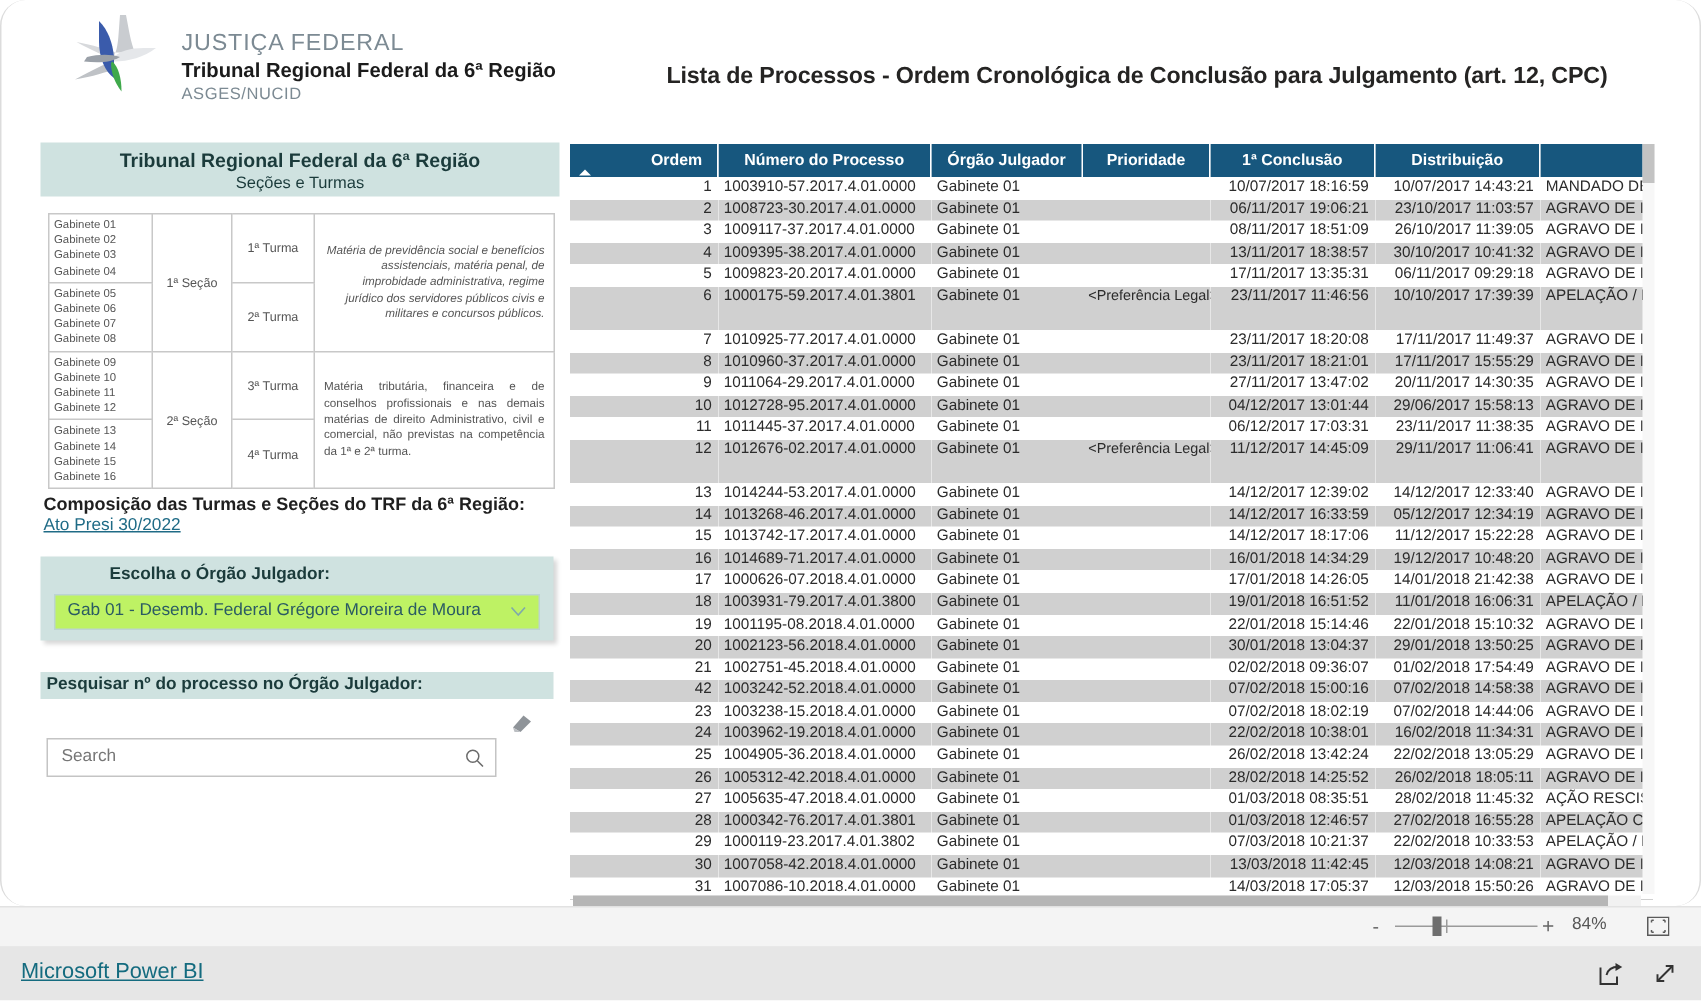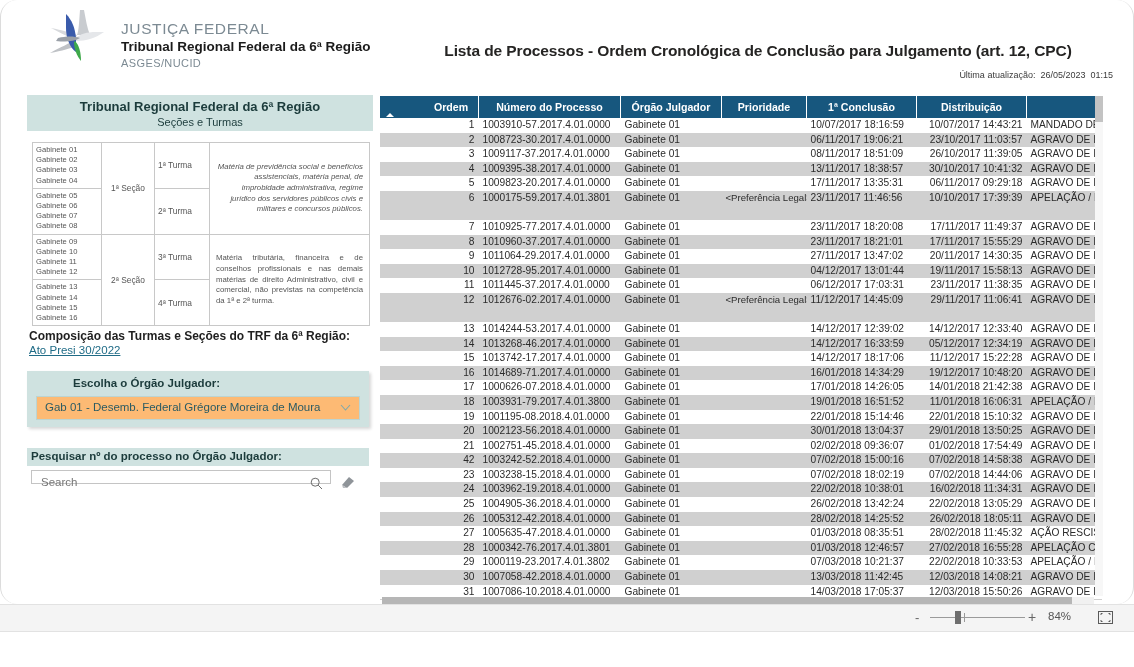--- a/index.html
+++ b/index.html
@@ -84,21 +84,21 @@
   .sections-table td {
     border: 1px solid #c8c8c8;
     font-size: 7.6px;
     color: #555;
     padding: 2px 3px;
     vertical-align: middle;
     line-height: 10.2px;
   }
   .sections-table td.gab { width: 62px; }
   .sections-table td.sec { width: 46px; text-align: center; font-size: 8.4px; }
-  .sections-table td.tur { width: 48px; font-size: 8.4px; }
+  .sections-table td.tur { width: 48px; text-align: center; font-size: 8.4px; }
   .sections-table td.desc {
     font-size: 7.8px; text-align: justify; line-height: 10.6px; padding: 4px 6px;
   }
   .sections-table td.desc.center { text-align: right; font-style: italic; }
 
   
   .comp-title {
     position: absolute; left: 28px; top: 329px;
     font-size: 12px; font-weight: bold; color: #1f1f1f;
   }
@@ -116,21 +116,21 @@
     box-shadow: 2px 2px 3px rgba(0,0,0,.16);
     box-sizing: border-box;
   }
   .slicer-label {
     position: absolute; left: 10px; top: 6px;
     font-size: 11.5px; font-weight: bold; color: #1b3b3b; padding-left: 36px;
   }
   .slicer-control {
     position: absolute; left: 9px; top: 25px;
     width: 324px; height: 24px;
-    background: #fdba74; border: 1px solid #bcd4d2;
+    background: #bef264; border: 1px solid #bcd4d2;
     box-sizing: border-box;
   }
   .slicer-value {
     position: absolute; left: 8px; top: 4px;
     font-size: 11.5px; color: #2b5b63;
     width: 290px; overflow: hidden; white-space: nowrap;
   }
   .chev {
     position: absolute; right: 8px; top: 7px;
     width: 11px; height: 7px;
@@ -139,22 +139,22 @@
   
   .search-label-bg {
     position: absolute; left: 26px; top: 448px;
     width: 342px; height: 18px; background: #cfe2e0;
   }
   .search-label {
     position: absolute; left: 30px; top: 450px;
     font-size: 11.5px; font-weight: bold; color: #1b3b3b;
   }
   .search-field {
-    position: absolute; left: 30px; top: 470px;
-    width: 300px; height: 14px;
+    position: absolute; left: 30px; top: 492px;
+    width: 300px; height: 26px;
     background: #ffffff;
     border: 1px solid #c4c4c4;
     box-sizing: border-box;
   }
   .search-placeholder {
     position: absolute; left: 9px; top: 5px;
     font-size: 11.5px; color: #767676;
   }
   .search-icon {
     position: absolute; right: 7px; top: 6px; width: 13px; height: 13px;
@@ -205,21 +205,21 @@
     white-space: nowrap;
     overflow: hidden;
     line-height: 14.6px;
   }
   table.dt tbody tr.alt td { background: #d0d0d0; }
   table.dt tbody tr.tall td { height: 29px; }
   td.c-ordem { width: 46px; text-align: right; }
   td.c-num   { width: 133px; text-align: left; }
   td.c-org   { width: 92px; text-align: left; }
   td.c-prio  { width: 76px; text-align: left; white-space: normal; line-height: 13px; font-size: 9.6px; }
-  td.c-conc  { width: 101px; }
+  td.c-conc  { width: 101px; text-align: right; }
   td.c-dist  { width: 101px; text-align: right; }
   td.c-class { width: 191px; text-align: left; }
   th.c-ordem { width: 46px; }
   th.c-num   { width: 133px; }
   th.c-org   { width: 92px; }
   th.c-prio  { width: 76px; }
   th.c-conc  { width: 101px; }
   th.c-dist  { width: 101px; }
   th.c-class { width: 191px; }
 
@@ -303,23 +303,20 @@
         <path d="M12 30 C20 28 28 28 34 30 C27 34 19 34 10 33 Z" fill="#9aa0a8"></path>
       </svg>
       <div class="logo-text">
         <div class="logo-l1">JUSTIÇA FEDERAL</div>
         <div class="logo-l2">Tribunal Regional Federal da 6ª Região</div>
         <div class="logo-l3">ASGES/NUCID</div>
       </div>
     </div>
 
     <div class="main-title">Lista de Processos - Ordem Cronológica de Conclusão para Julgamento (art. 12, CPC)</div>
-    <div class="update-line">
-      <span>Última atualização:</span><span class="u-val">26/05/2023</span><span class="u-val">01:15</span>
-    </div>
 
     <div class="panel-header">
       <div class="ph1">Tribunal Regional Federal da 6ª Região</div>
       <div class="ph2">Seções e Turmas</div>
     </div>
 
     <table class="sections-table">
       <tbody>
         <tr>
           <td class="gab" rowspan="1">
@@ -488,21 +485,21 @@
               <td class="c-conc">27/11/2017 13:47:02</td>
               <td class="c-dist">20/11/2017 14:30:35</td>
               <td class="c-class">AGRAVO DE INSTRUMENTO</td>
             </tr>
             <tr class="alt">
               <td class="c-ordem">10</td>
               <td class="c-num">1012728-95.2017.4.01.0000</td>
               <td class="c-org">Gabinete 01</td>
               <td class="c-prio"></td>
               <td class="c-conc">04/12/2017 13:01:44</td>
-              <td class="c-dist">19/11/2017 15:58:13</td>
+              <td class="c-dist">29/06/2017 15:58:13</td>
               <td class="c-class">AGRAVO DE INSTRUMENTO</td>
             </tr>
             <tr>
               <td class="c-ordem">11</td>
               <td class="c-num">1011445-37.2017.4.01.0000</td>
               <td class="c-org">Gabinete 01</td>
               <td class="c-prio"></td>
               <td class="c-conc">06/12/2017 17:03:31</td>
               <td class="c-dist">23/11/2017 11:38:35</td>
               <td class="c-class">AGRAVO DE INSTRUMENTO</td>
@@ -716,13 +713,26 @@
     <div class="zb-pct">84%</div>
     <svg class="zb-fit" viewBox="0 0 15 13">
       <rect x="0.5" y="0.5" width="14" height="12" stroke="#5a5a5a" stroke-width="1" fill="none"></rect>
       <path d="M3 2.5 L3 4 M3 2.5 L4.5 2.5" stroke="#5a5a5a" stroke-width="1" fill="none"></path>
       <path d="M12 2.5 L12 4 M12 2.5 L10.5 2.5" stroke="#5a5a5a" stroke-width="1" fill="none"></path>
       <path d="M3 10.5 L3 9 M3 10.5 L4.5 10.5" stroke="#5a5a5a" stroke-width="1" fill="none"></path>
       <path d="M12 10.5 L12 9 M12 10.5 L10.5 10.5" stroke="#5a5a5a" stroke-width="1" fill="none"></path>
     </svg>
   </div>
 
+  <div class="pbi-bar">
+    <div class="pbi-link">Microsoft Power BI</div>
+    <svg class="pbi-share" viewBox="0 0 17 16">
+      <path d="M1 4 L1 15 L12 15 L12 10" stroke="#333" stroke-width="1.3" fill="none"></path>
+      <path d="M5 9 C6 5 9 3.5 13 3.5" stroke="#333" stroke-width="1.3" fill="none"></path>
+      <path d="M11 1 L15.5 3.6 L11 6.3 Z" fill="#333"></path>
+    </svg>
+    <svg class="pbi-expand" viewBox="0 0 16 16">
+      <path d="M3 13 L13 3" stroke="#333" stroke-width="1.3"></path>
+      <path d="M8.5 3 L13 3 L13 7.5" stroke="#333" stroke-width="1.3" fill="none"></path>
+      <path d="M7.5 13 L3 13 L3 8.5" stroke="#333" stroke-width="1.3" fill="none"></path>
+    </svg>
+  </div>
 </div>
 
 </body></html>

